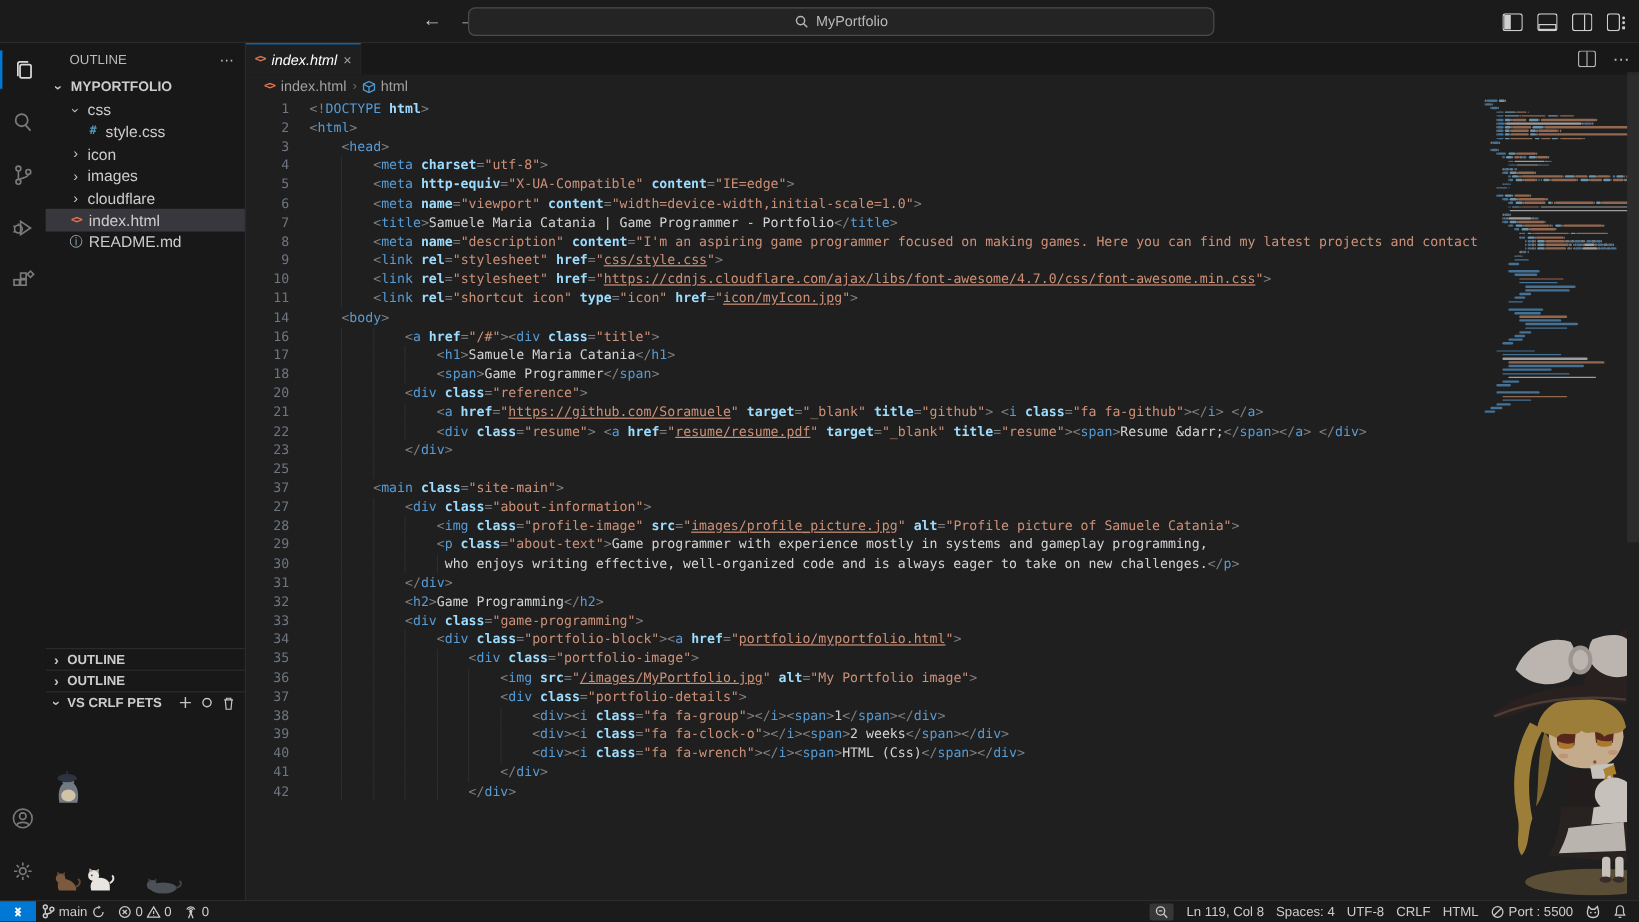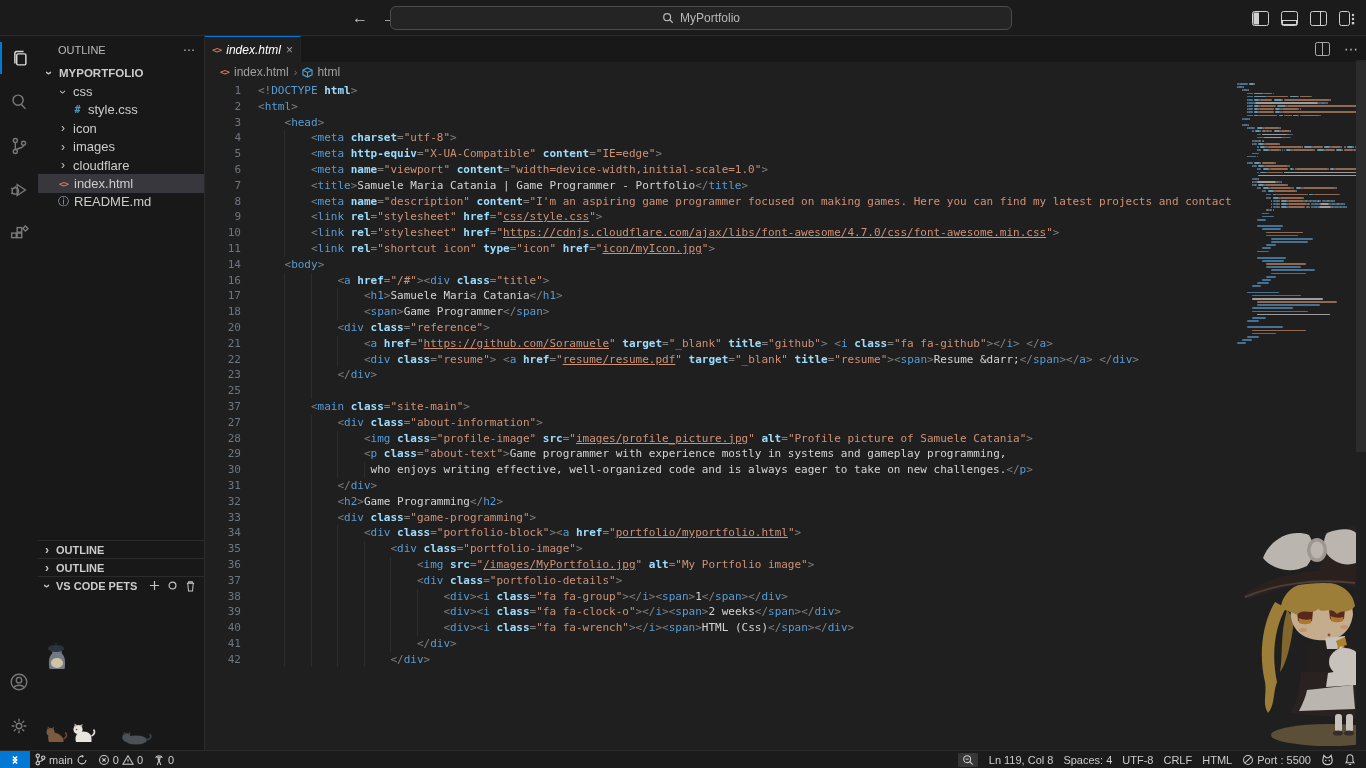--- a/index.html
+++ b/index.html
@@ -221,21 +221,21 @@
         <div class="sb-sec">
           <span class="tw">›</span>
           <span>OUTLINE</span>
         </div>
         <div class="sb-sec">
           <span class="tw">›</span>
           <span>OUTLINE</span>
         </div>
         <div class="sb-sec">
           <span class="tw exp">›</span>
-          <span>VS CODE PETS</span>
+          <span>VS CRLF PETS</span>
           <span class="acts">
             <svg class="ico" width="11" height="11" viewBox="0 0 12 12">
                 <path d="M6 1 V11 M1 6 H11" stroke="#c5c5c5" stroke-width="1.3"></path>
               </svg>
             <svg class="ico" width="9" height="9" viewBox="0 0 10 10">
                 <circle cx="5" cy="5" r="3.8" fill="none" stroke="#c5c5c5" stroke-width="1.3"></circle>
               </svg>
             <svg class="ico" width="11" height="12" viewBox="0 0 12 13">
                 <path d="M2 3.5 H10 M4 3.5 V2 H8 V3.5 M3 3.5 L3.8 12 H8.2 L9 3.5" fill="none" stroke="#c5c5c5" stroke-width="1.1"></path>
               </svg>

